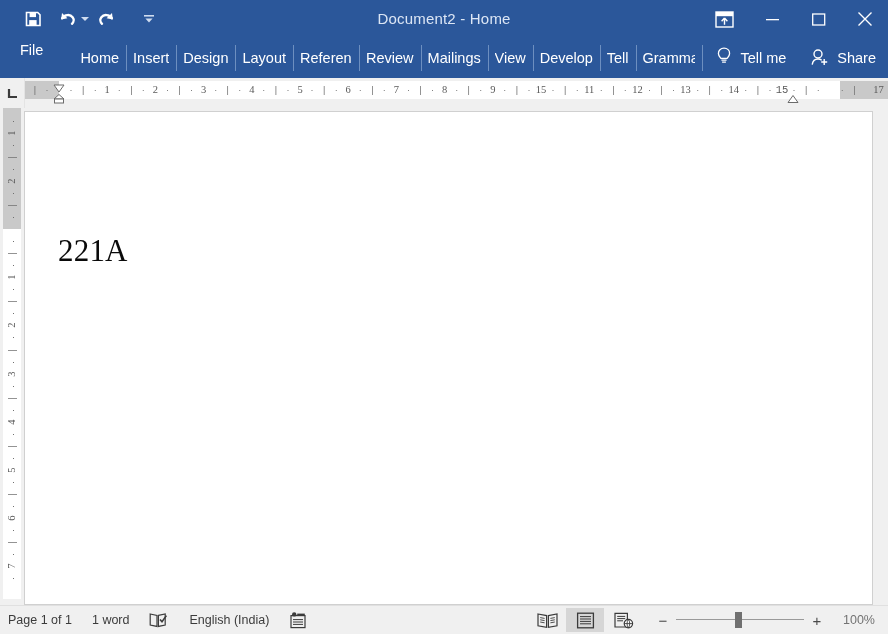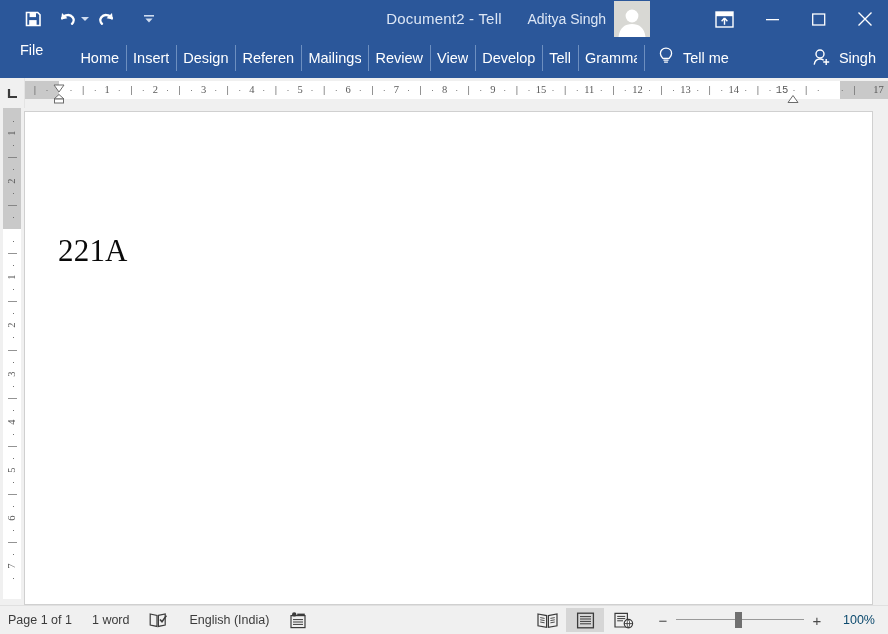--- a/index.html
+++ b/index.html
@@ -413,21 +413,21 @@
     left: 59px;
     top: 4px;
     width: 7px;
     height: 16px;
     background: #707070;
   }
   .zoom-pct {
     width: 58px;
     text-align: center;
     font-size: 12.5px;
-    color: #0c4a6e;
+    color: #737373;
   }
 </style>
 </head>
 <body>
 
 <div class="app">
 
   <div class="titlebar">
 
     <div class="qat">
@@ -458,31 +458,22 @@
         </svg>
       </div>
       <div class="qat-btn" style="margin-left:8px">
         <svg width="14" height="12" viewBox="0 0 14 12">
           <rect x="2" y="2" width="10" height="1.6" fill="#cfdcef"></rect>
           <path d="M3.4 5.6 L7 9.4 L10.6 5.6 Z" fill="#cfdcef"></path>
         </svg>
       </div>
     </div>
 
-    <div class="title-text">Document2  -  Tell</div>
-
-    <div class="account">
-      <div class="account-name">Aditya Singh</div>
-      <div class="avatar">
-        <svg width="34" height="32" viewBox="0 0 34 32">
-          <circle cx="17" cy="11" r="6.4" fill="#ffffff"></circle>
-          <path d="M3.5 32 C4.6 22.5 10.2 19 17 19 C23.8 19 29.4 22.5 30.5 32 Z" fill="#ffffff"></path>
-        </svg>
-      </div>
-    </div>
+    <div class="title-text">Document2  -  Home</div>
+
 
     <div class="win-buttons">
       <div class="win-btn ribbon-opt">
         <svg width="19" height="17" viewBox="0 0 19 17">
           <rect x="1" y="1" width="17" height="15" fill="none" stroke="#ffffff" stroke-width="1.4"></rect>
           <rect x="1" y="1" width="17" height="4.2" fill="#ffffff"></rect>
           <path d="M9.5 13.8 L9.5 7.6 M9.5 7.0 L6.6 10.2 M9.5 7.0 L12.4 10.2" fill="none" stroke="#ffffff" stroke-width="1.4"></path>
         </svg>
       </div>
       <div class="win-btn">
@@ -509,28 +500,31 @@
     </div>
     <div class="tab">
       <span class="tab-clip">Home</span>
     </div>
     <div class="tab sep">
       <span class="tab-clip">Insert</span>
     </div>
     <div class="tab sep">
       <span class="tab-clip">Design</span>
     </div>
+    <div class="tab sep">
+      <span class="tab-clip">Layout</span>
+    </div>
     <div class="tab sep t-references">
       <span class="tab-clip">References</span>
     </div>
+    <div class="tab sep">
+      <span class="tab-clip">Review</span>
+    </div>
     <div class="tab sep t-mailings">
       <span class="tab-clip">Mailings</span>
-    </div>
-    <div class="tab sep">
-      <span class="tab-clip">Review</span>
     </div>
     <div class="tab sep">
       <span class="tab-clip">View</span>
     </div>
     <div class="tab sep t-developer">
       <span class="tab-clip">Developer</span>
     </div>
     <div class="tab sep">
       <span class="tab-clip">Tell</span>
     </div>
@@ -549,21 +543,21 @@
     </div>
 
     <div class="share">
       <span>
         <svg width="20" height="18" viewBox="0 0 20 18">
           <circle cx="8" cy="6" r="4" fill="none" stroke="#ffffff" stroke-width="1.4"></circle>
           <path d="M2.2 16.6 C2.8 12.6 5.2 11 8 11 C9.4 11 10.7 11.4 11.7 12.2" fill="none" stroke="#ffffff" stroke-width="1.4"></path>
           <path d="M14.2 11 L14.2 17 M11.2 14 L17.2 14" stroke="#ffffff" stroke-width="1.4"></path>
         </svg>
       </span>
-      <span>Singh</span>
+      <span>Share</span>
     </div>
   </div>
 
   <div class="hruler-wrap">
     <div class="tab-selector">
       <svg width="13" height="13" viewBox="0 0 13 13">
         <path d="M3 2 L3 10 L11 10" fill="none" stroke="#3b3b3b" stroke-width="2.2"></path>
       </svg>
     </div>
     <div class="hruler">

